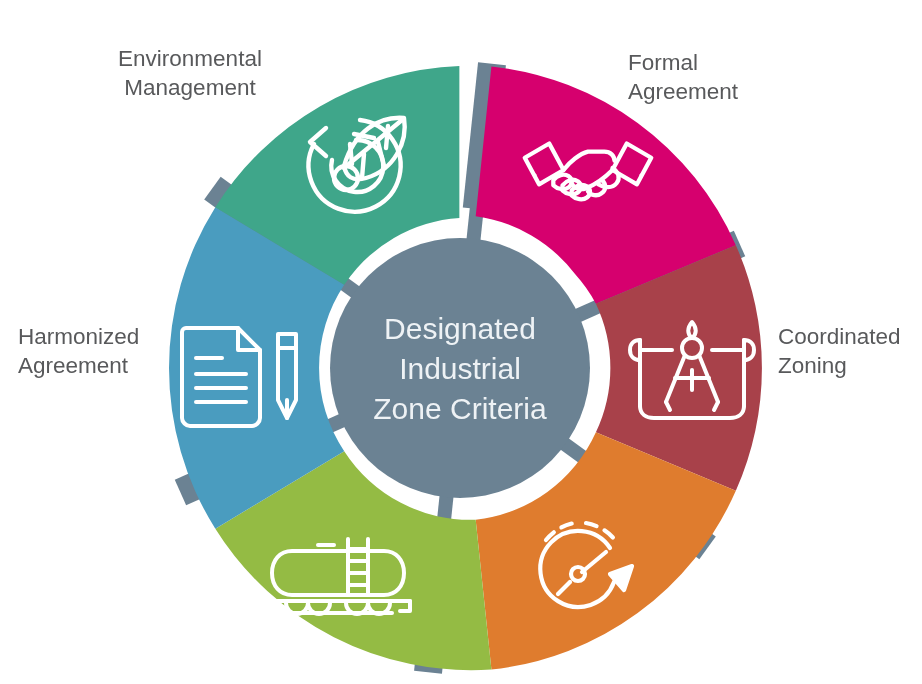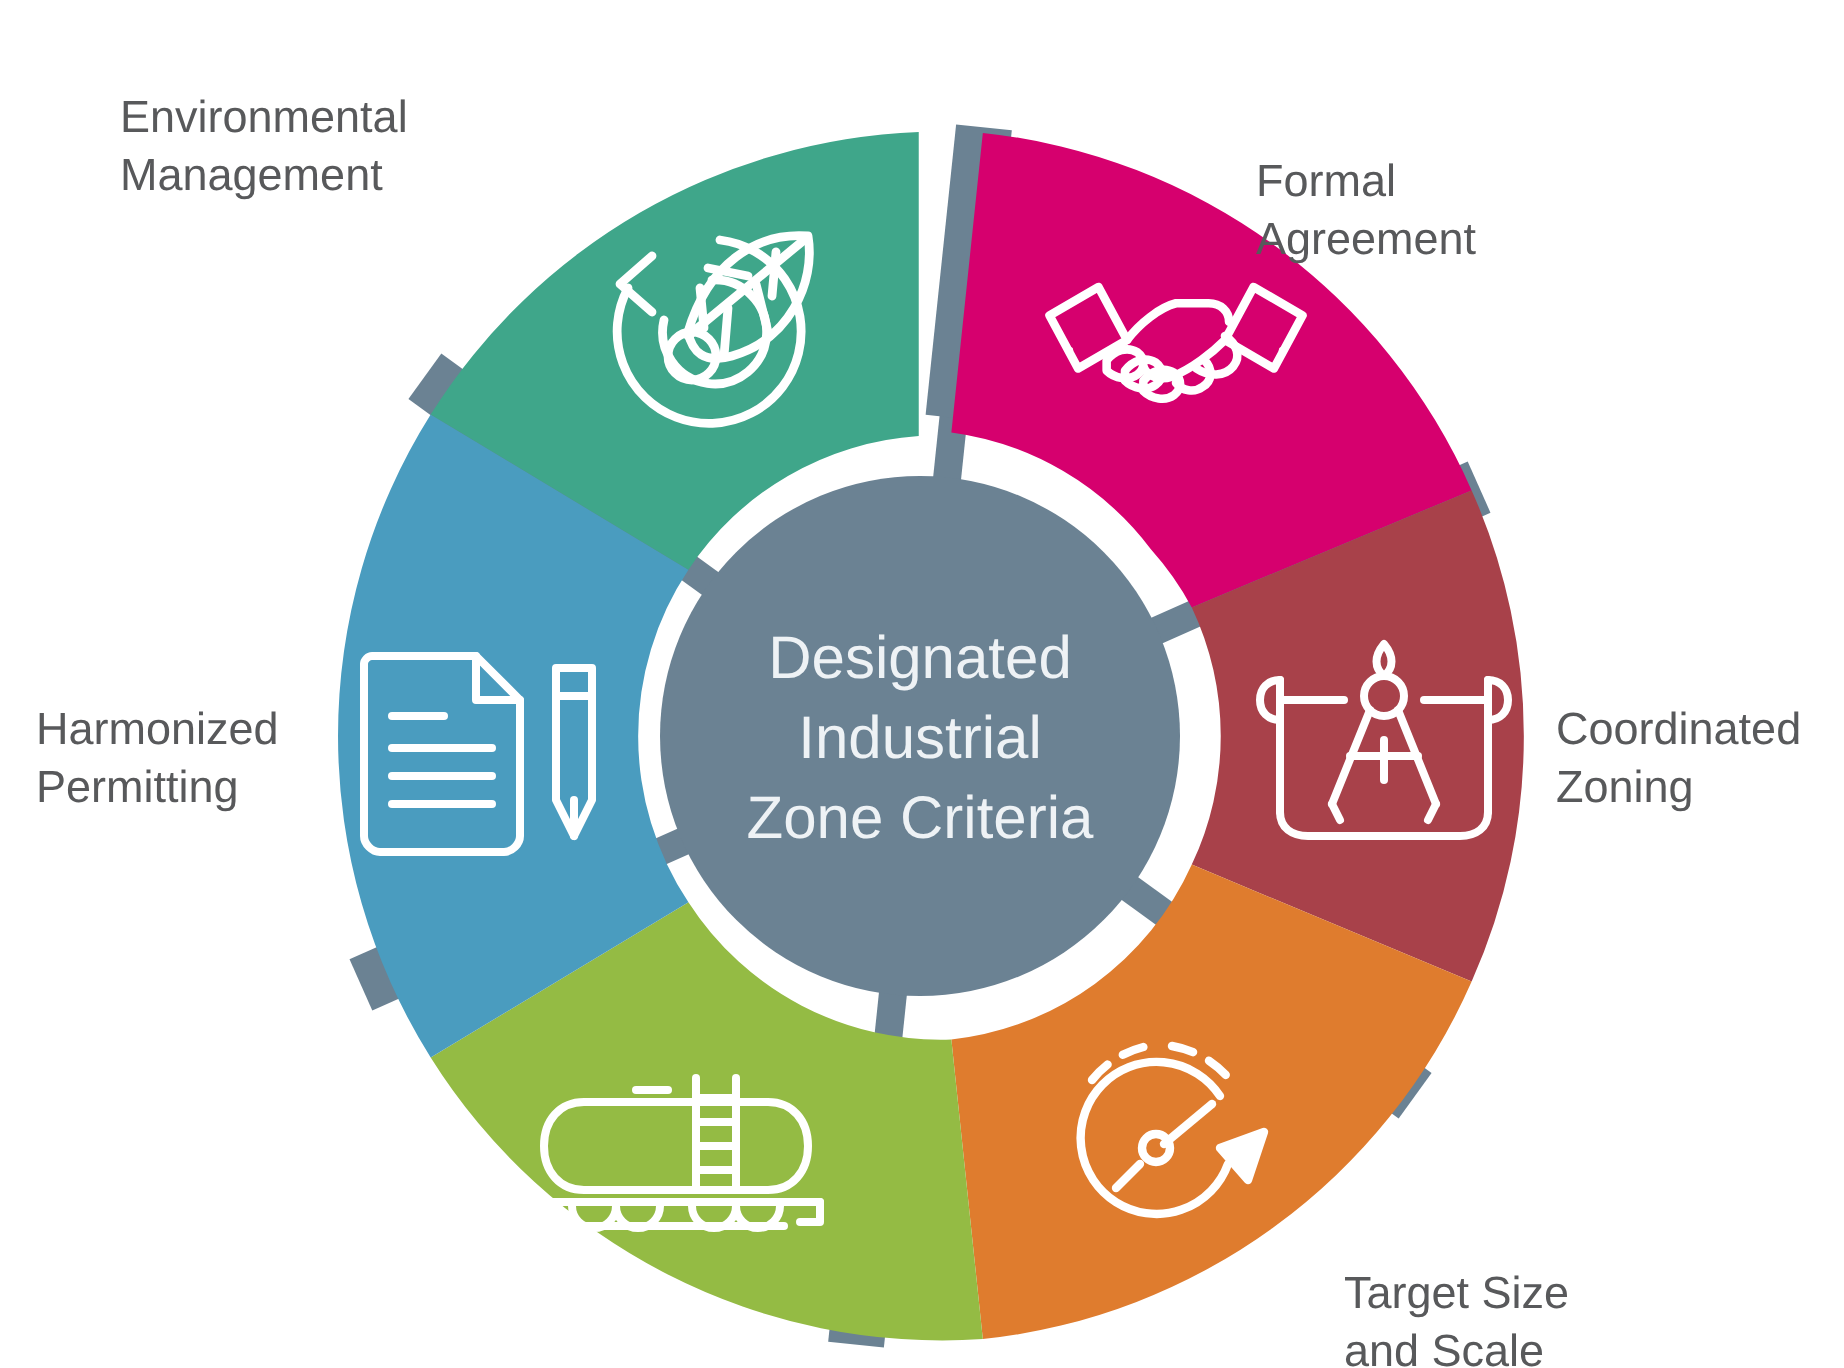--- a/index.html
+++ b/index.html
@@ -29,22 +29,22 @@
     height: 684px;
   }
   .label {
     position: absolute;
     color: #58595b;
     font-size: 22.5px;
     line-height: 29px;
     font-family: "Liberation Sans", sans-serif;
     white-space: pre-line;
   }
-  .label-l { text-align: left; margin-top: 28px; }
-  .label-r { text-align: left; }
+  .label-l { text-align: left; }
+  .label-r { text-align: center; }
   .center-text {
     fill: #eef2f5;
     font-family: "Liberation Sans", sans-serif;
     font-size: 30px;
   }
 </style>
 </head>
 <body>
 
 <div id="diagram-root">
@@ -268,22 +268,20 @@
     </g>
   </svg>
 
   <div class="label label-r" style="left:60px; top:44px; width:260px;">Environmental
 Management</div>
 
   <div class="label label-l" style="left:628px; top:48px; width:280px;">Formal
 Agreement</div>
 
   <div class="label label-l" style="left:18px; top:322px; width:200px;">Harmonized
-Permitting</div>
+Agreement</div>
 
   <div class="label label-l" style="left:778px; top:322px; width:200px;">Coordinated
 Zoning</div>
 
 
-  <div class="label label-l" style="left:672px; top:604px; width:230px;">Target Size
-and Scale</div>
 
 </div>
 
 </body></html>

